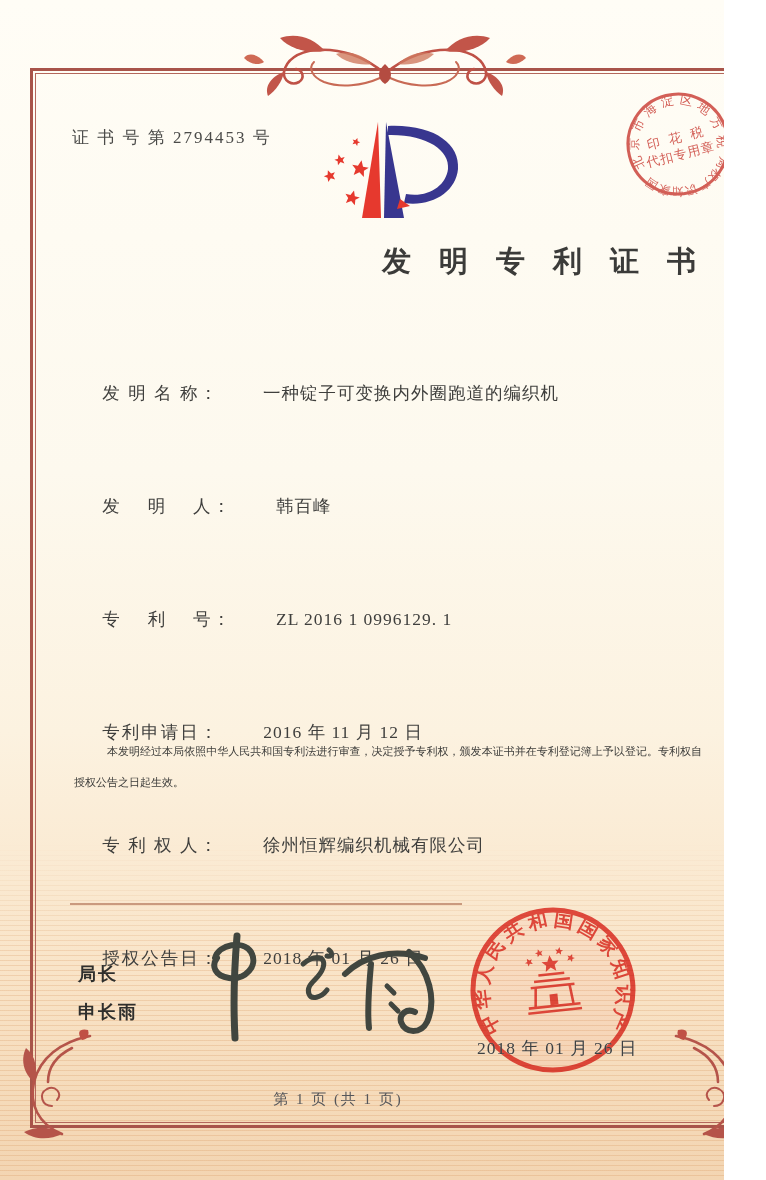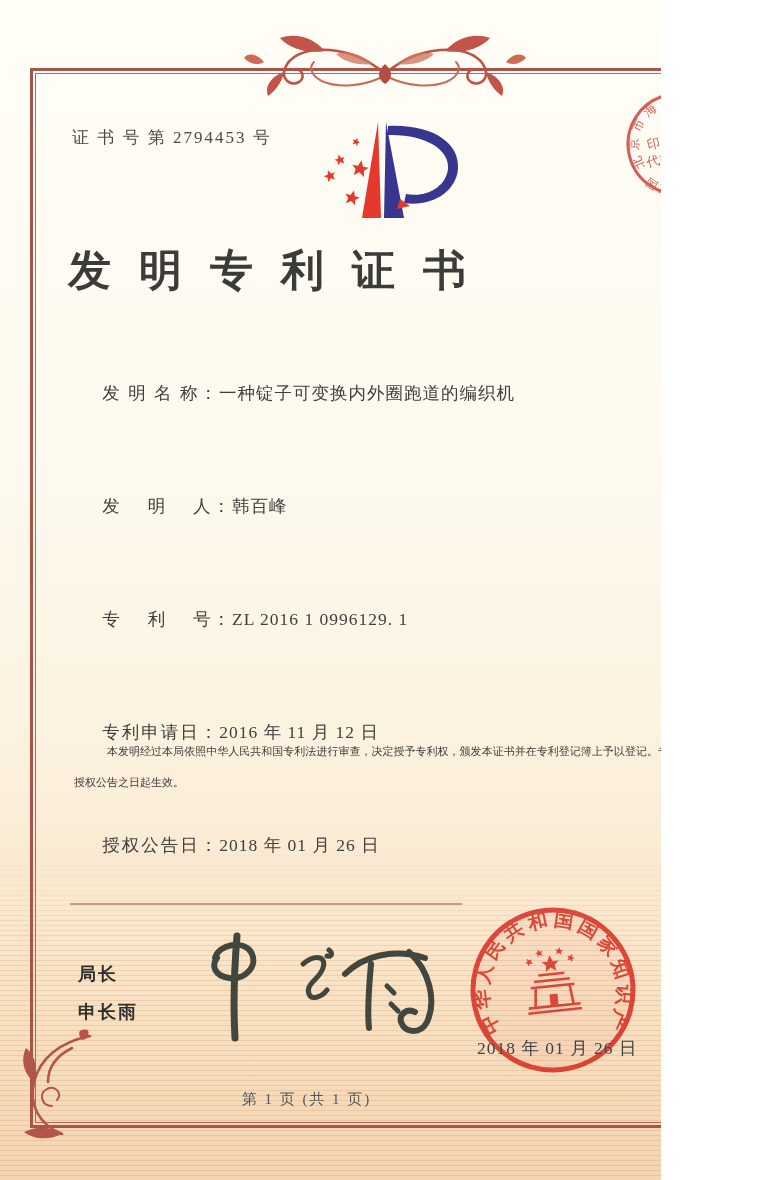--- a/index.html
+++ b/index.html
@@ -1,44 +1,44 @@
 <!DOCTYPE html>
 <html><head>
 <meta charset="utf-8">
 <style>
   html,body{margin:0;padding:0;background:#ffffff;}
   .page{
-    position:relative; width:661px; height:1180px; overflow:hidden;
+    position:relative; width:724px; height:1180px; overflow:hidden;
     background:linear-gradient(180deg,#fffdf6 0%,#fdf9ee 40%,#fcf2e0 62%,#f9e4c8 82%,#f4d8b6 96%,#f3d5b2 100%);
     font-family:"Liberation Serif","DejaVu Serif",serif;
   }
   .guilloche{
     position:absolute; left:0; right:0; top:840px; bottom:0; pointer-events:none;
     background:repeating-linear-gradient(180deg, rgba(206,126,62,0.20) 0 1px, rgba(206,126,62,0) 1px 5px);
     -webkit-mask-image:linear-gradient(180deg, transparent 0, #000 35%);
             mask-image:linear-gradient(180deg, transparent 0, #000 35%);
   }
   .frame-outer{
     position:absolute; left:30px; top:68px; width:708px; height:1054px;
     border:3px solid #a8544a;
   }
   .frame-inner{ position:absolute; inset:2px; border:1px solid #b4675c; }
   .cert-no{
     position:absolute; left:72px; top:126px; font-size:17px; color:#4b4b49;
     letter-spacing:2px; white-space:pre;
   }
   .logo{ position:absolute; left:300px; top:114px; }
   .title{
-    position:absolute; left:0; right:0; top:242px; text-align:left;
-    font-size:43px; font-weight:600; color:#3b3b39; letter-spacing:28px; padding-left:28px;margin-left:40px;
+    position:absolute; left:0; right:0; top:242px; text-align:right;
+    font-size:29px; font-weight:600; color:#3b3b39; letter-spacing:28px; padding-left:28px;margin-left:40px;
   }
   .fields{ position:absolute; left:76px; top:354px; }
   .row{ white-space:pre; margin-bottom:35px; font-size:17.5px; line-height:26px; color:#3f3f3d; }
   .row .label{ letter-spacing:2px; }
-  .row .value{ letter-spacing:1px; }
+  .row .value{ letter-spacing:1px;margin-left:44px; }
   .paragraphs{
     position:absolute; left:74px; top:736px; width:628px;
     font-size:11px; line-height:30.5px; color:#3c3c3a; text-align:justify;
   }
   .paragraphs p{ margin:0; text-indent:33px; }
   .divider{ position:absolute; left:70px; top:903px; width:392px; height:2px; background:#a2593c; opacity:.55; }
   .post-label,.post-name{
     position:absolute; left:78px; font-family:"Liberation Sans","DejaVu Sans",sans-serif;
     font-weight:700; font-size:18px; color:#2f2f2d; letter-spacing:2px;
   }
@@ -150,20 +150,23 @@
       <span class="label">发 明 名 称：</span><span class="value">一种锭子可变换内外圈跑道的编织机</span>
     </div>
     <div class="row">
       <span class="label">发　 明　 人：</span><span class="value">韩百峰</span>
     </div>
     <div class="row">
       <span class="label">专　 利　 号：</span><span class="value">ZL 2016 1 0996129. 1</span>
     </div>
     <div class="row">
       <span class="label">专利申请日：</span><span class="value">2016 年 11 月 12 日</span>
+    </div>
+    <div class="row">
+      <span class="label">专 利 权 人：</span><span class="value">徐州恒辉编织机械有限公司</span>
     </div>
     <div class="row">
       <span class="label">授权公告日：</span><span class="value">2018 年 01 月 26 日</span>
     </div>
   </div>
 
   <div class="paragraphs">
     <p>本发明经过本局依照中华人民共和国专利法进行审查，决定授予专利权，颁发本证书并在专利登记簿上予以登记。专利权自授权公告之日起生效。</p>
   </div>
 

